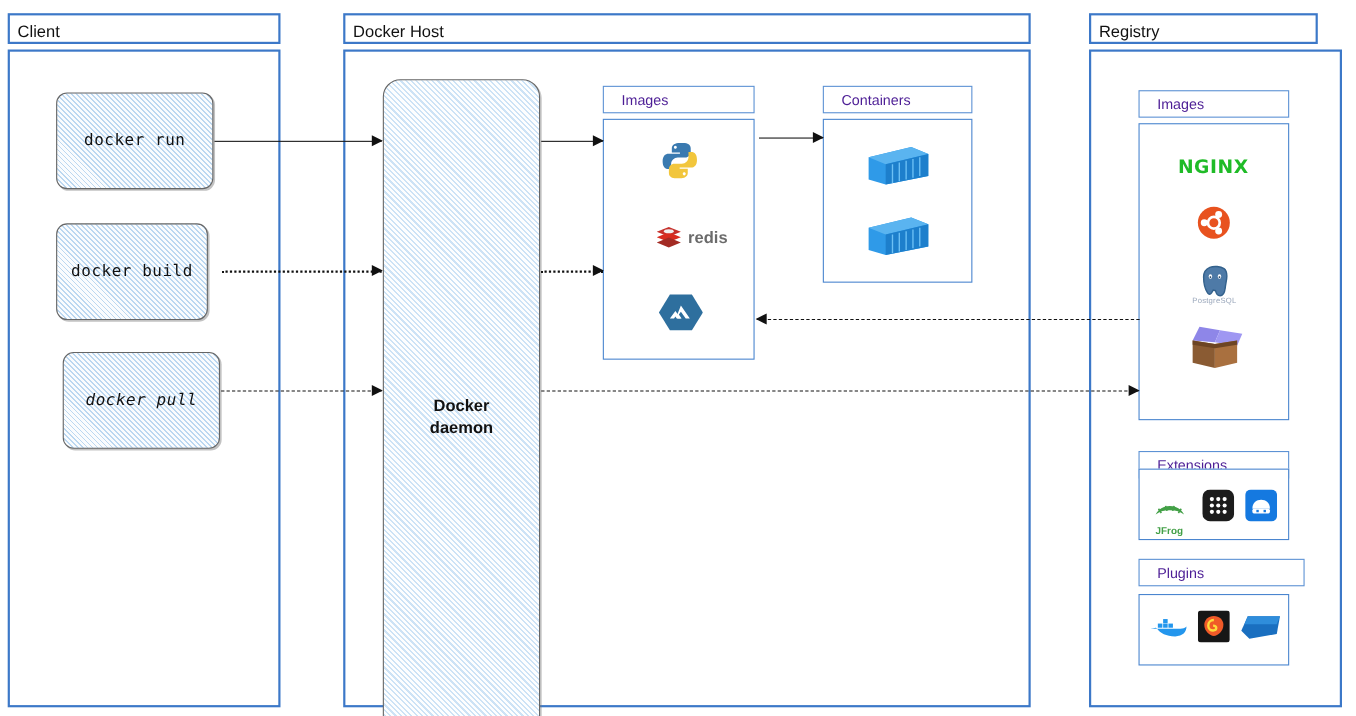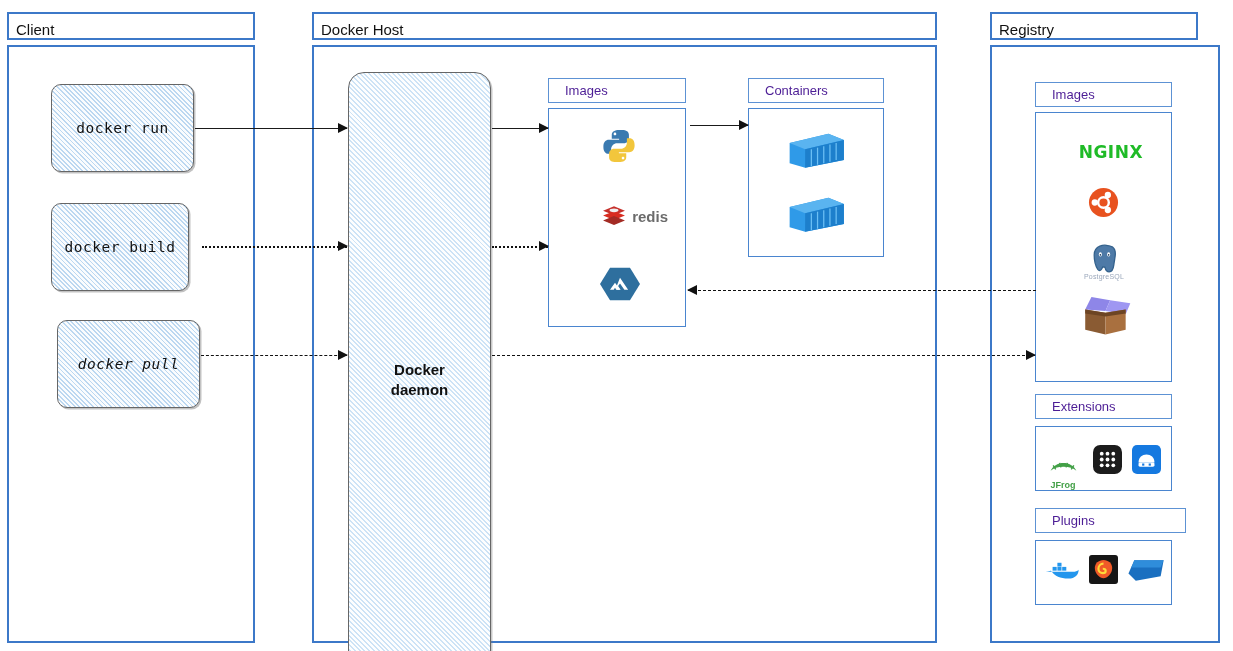--- a/index.html
+++ b/index.html
@@ -43,21 +43,21 @@
   .ln-solid{border-top:1.6px solid #1a1a1a;}
   .ln-dashed{border-top:1.8px dashed #111;}
   .ln-dotted{border-top:2px dotted #111;}
   .arrow-r{position:absolute;right:-1px;top:-5px;width:0;height:0;
            border-left:10px solid #111;border-top:5px solid transparent;
            border-bottom:5px solid transparent;}
   .arrow-l{position:absolute;left:-1px;top:-5px;width:0;height:0;
            border-right:10px solid #111;border-top:5px solid transparent;
            border-bottom:5px solid transparent;}
 
-  .ico{position:absolute;display:flex;align-items:center;justify-content:flex-end;}
+  .ico{position:absolute;display:flex;align-items:center;justify-content:center;}
   .lbl-redis{font-size:15px;color:#6b6b6b;font-weight:600;margin-left:5px;}
   .nginx-txt{font-family:"DejaVu Sans",sans-serif;font-weight:bold;
              font-size:17px;color:#1fbb27;letter-spacing:.5px;}
   .pg-txt{font-size:7px;color:#9aa7bb;letter-spacing:.2px;margin-top:-2px;}
   .jfrog-txt{font-size:9px;font-weight:bold;color:#43a047;}
   .vmw-txt{font-size:7.5px;font-weight:bold;color:#ffffff;letter-spacing:.3px;}
 </style>
 </head>
 <body>
 
@@ -190,21 +190,21 @@
 <div class="ico" style="left:1077px;top:291px;width:58px;height:48px;">
   <svg viewBox="0 0 72 58" width="56" height="46">
     <path d="M8 22 L16 6 L40 10 L34 24 Z" fill="#8e86e8"></path>
     <path d="M34 24 L40 10 L66 14 L60 28 Z" fill="#9f97f2"></path>
     <path d="M8 22 L34 26 L34 54 L8 48 Z" fill="#8a5b33"></path>
     <path d="M34 26 L60 22 L60 48 L34 54 Z" fill="#a9703f"></path>
     <path d="M8 22 L34 26 L60 22 L60 27 L34 31 L8 27 Z" fill="#6d4524"></path>
   </svg>
 </div>
 
-<div class="sub-title" style="left:1035px;top:394px;width:137px;height:25px;">
+<div class="sub-title" style="left:1035px;top:410px;width:137px;height:25px;">
   <span>Extensions</span>
 </div>
 <div class="sub-body" style="left:1035px;top:426px;width:137px;height:65px;"></div>
 
 <div class="ico" style="left:1045px;top:454px;width:36px;height:36px;flex-direction:column;">
   <svg viewBox="0 0 48 30" width="31" height="20">
     <path d="M4 16c4-8 12-12 20-12s16 4 20 12c-5-4-11-6-20-6S9 12 4 16z" fill="#43a047"></path>
     <path d="M8 8l4 6M18 4l2 7M30 4l-2 7M40 8l-4 6" stroke="#43a047" stroke-width="2.2" fill="none"></path>
   </svg>
   <span class="jfrog-txt">JFrog</span>

